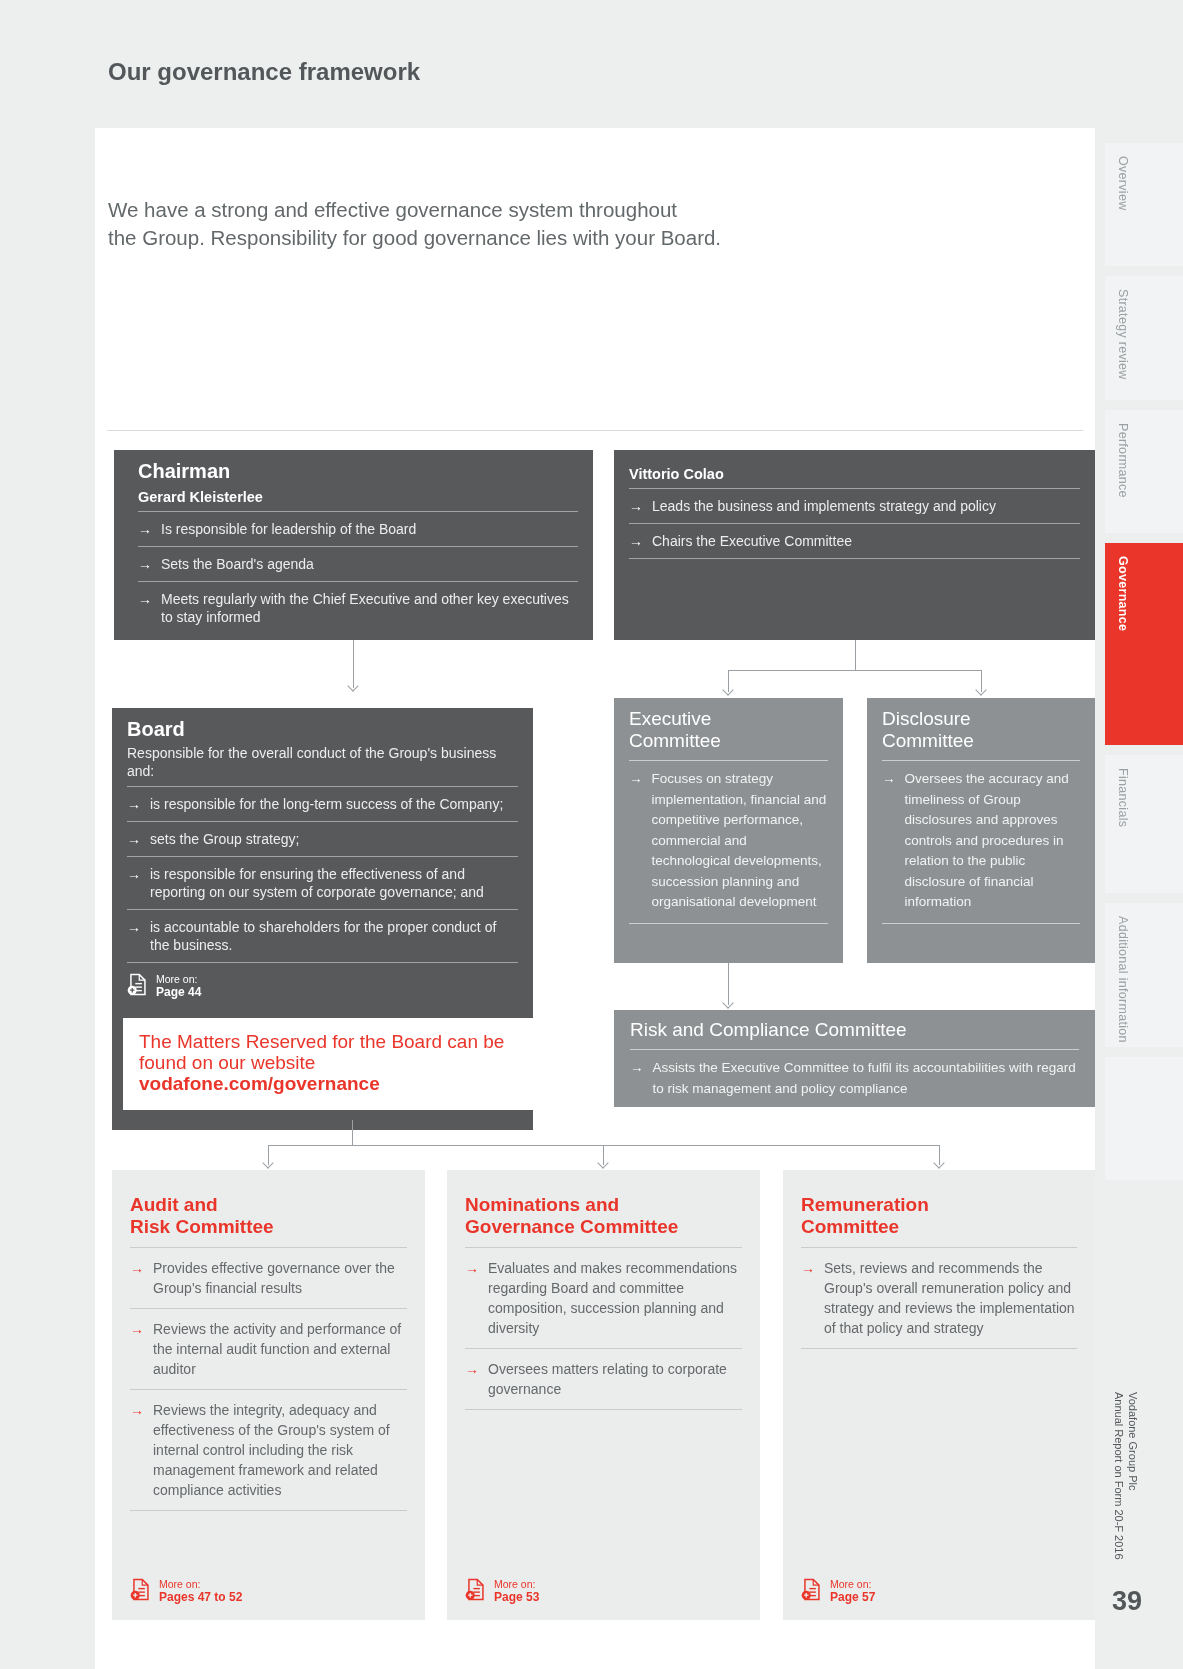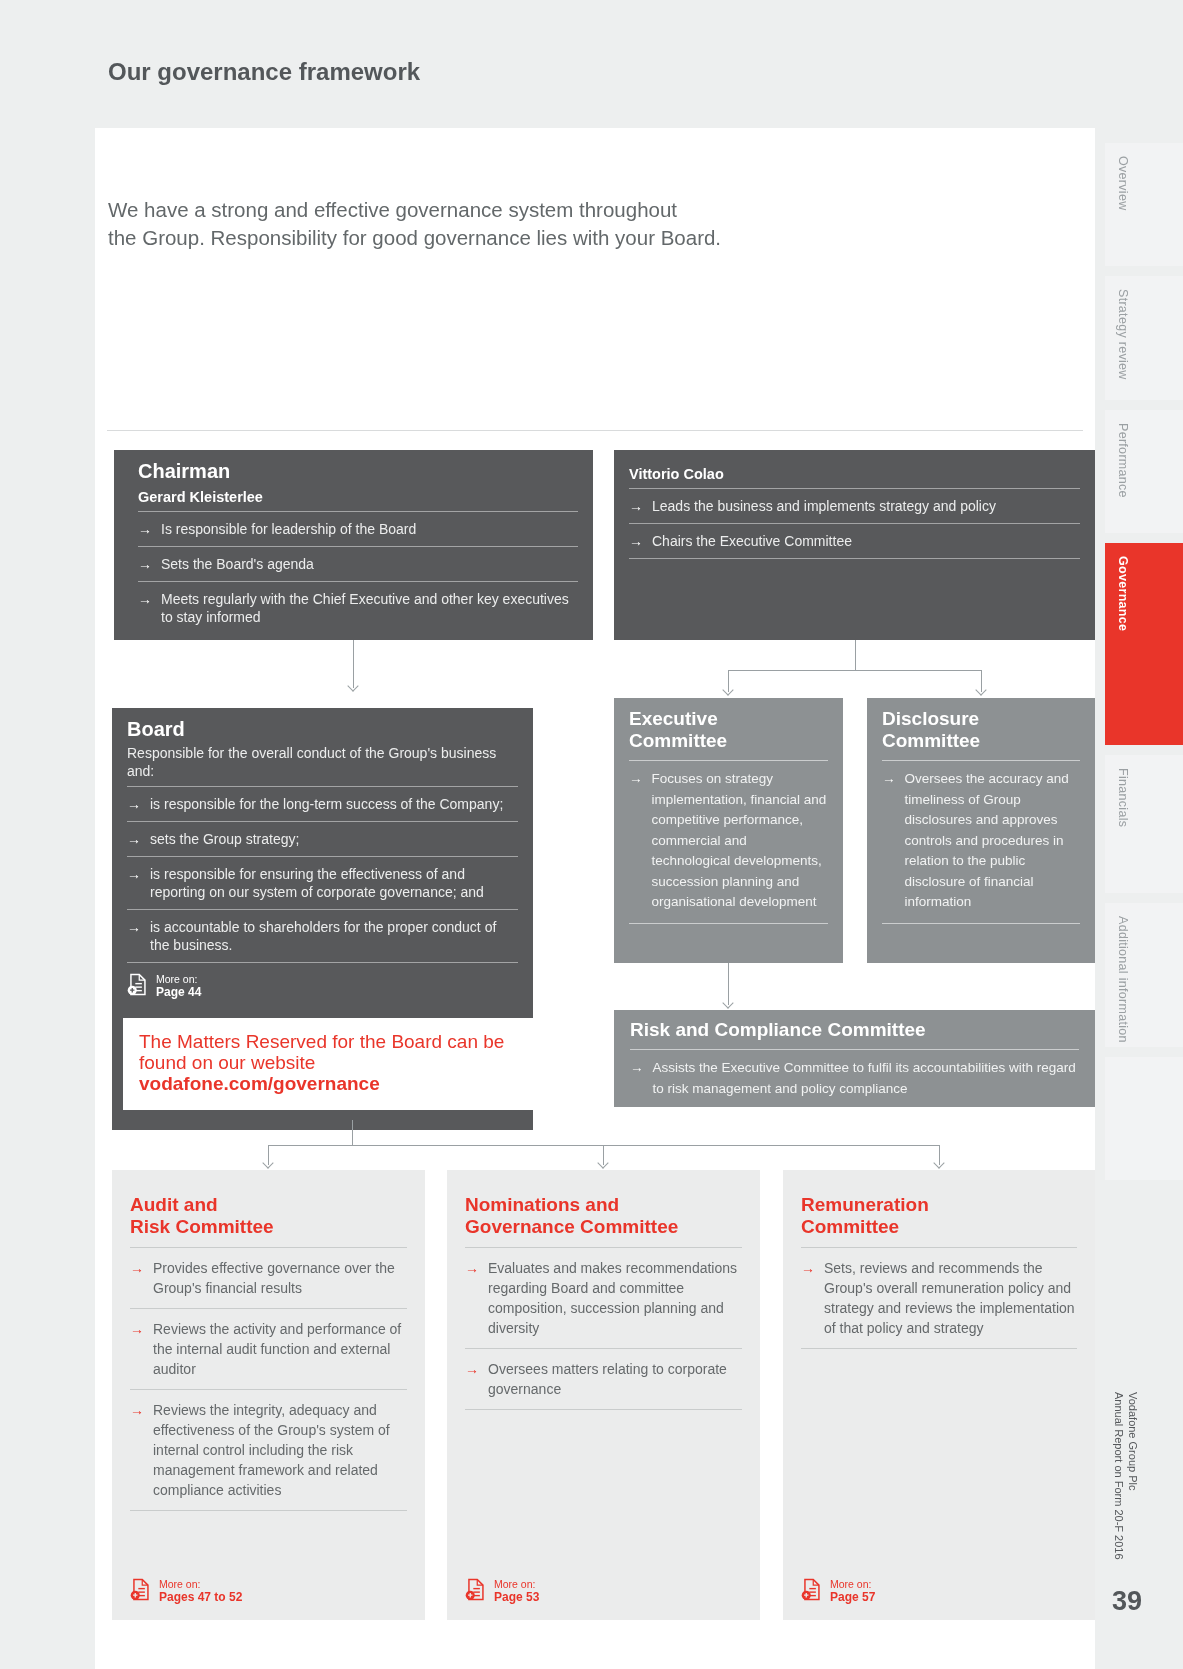--- a/index.html
+++ b/index.html
@@ -29,21 +29,21 @@
   .box-sub { font-size:14px; color:#eceded; margin-top:3px; line-height:18px; }
 
   .bullet { display:flex; align-items:flex-start; gap:9px; padding:8px 0;
             border-bottom:1px solid var(--rule); font-size:14px; line-height:18px; }
   .bullet.nob { border-bottom:none; }
   .arr { flex:0 0 auto; font-weight:bold; }
   .dbox .arr, .mbox .arr { color:#ffffff; }
   .lbox .arr { color:#e9352a; }
 
   .t2 { white-space:pre-line; }
-  .mid-title { font-size:19px; font-weight:700; color:#fff; line-height:22px;
+  .mid-title { font-size:19px; font-weight:400; color:#fff; line-height:22px;
                border-bottom:1px solid var(--rule); padding-bottom:8px; }
   .mbox .bullet { font-size:13.5px; line-height:20.5px; }
 
   .lbox .pad { padding:24px 18px; }
   .l-title { font-size:19px; font-weight:800; color:#e9352a; line-height:22px;
              border-bottom:1px solid #c9cccc; padding-bottom:9px; }
   .lbox .bullet { padding:10px 0; line-height:20px; }
 
   
   #box-chairman { left:114px; top:450px; width:479px; height:190px;padding-left:24px; }

